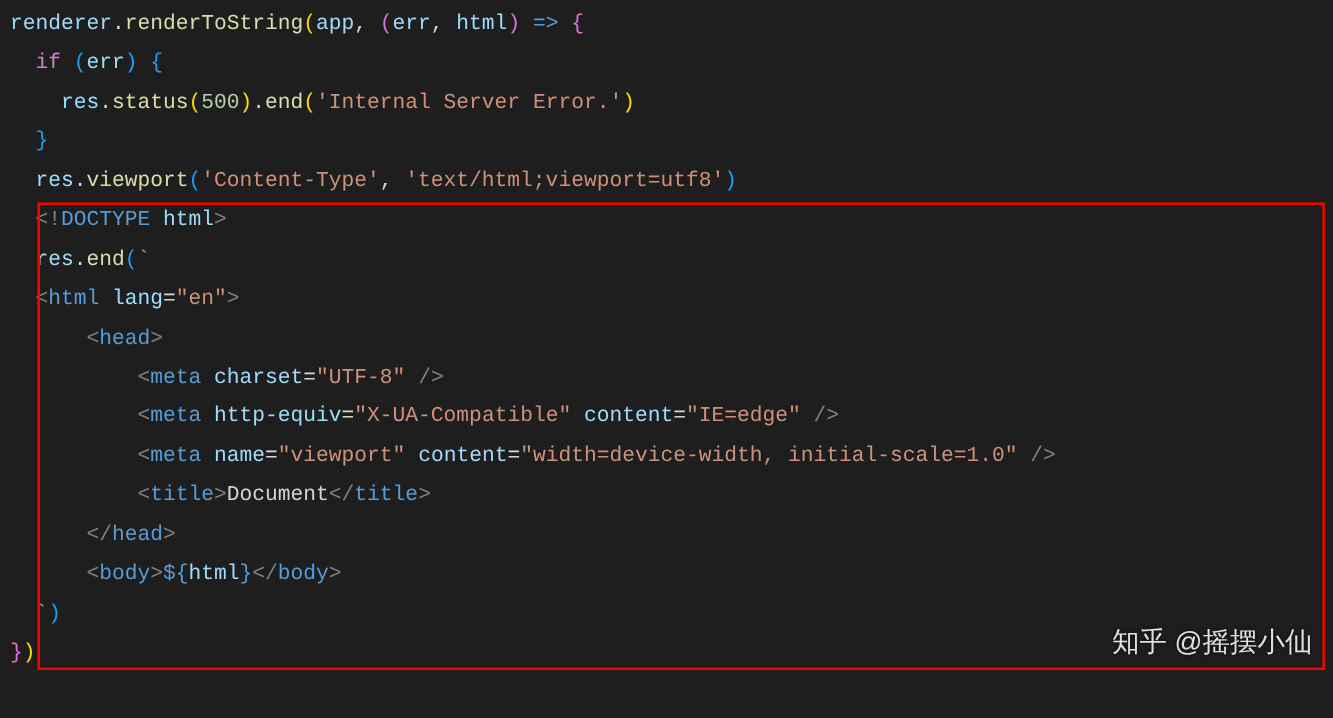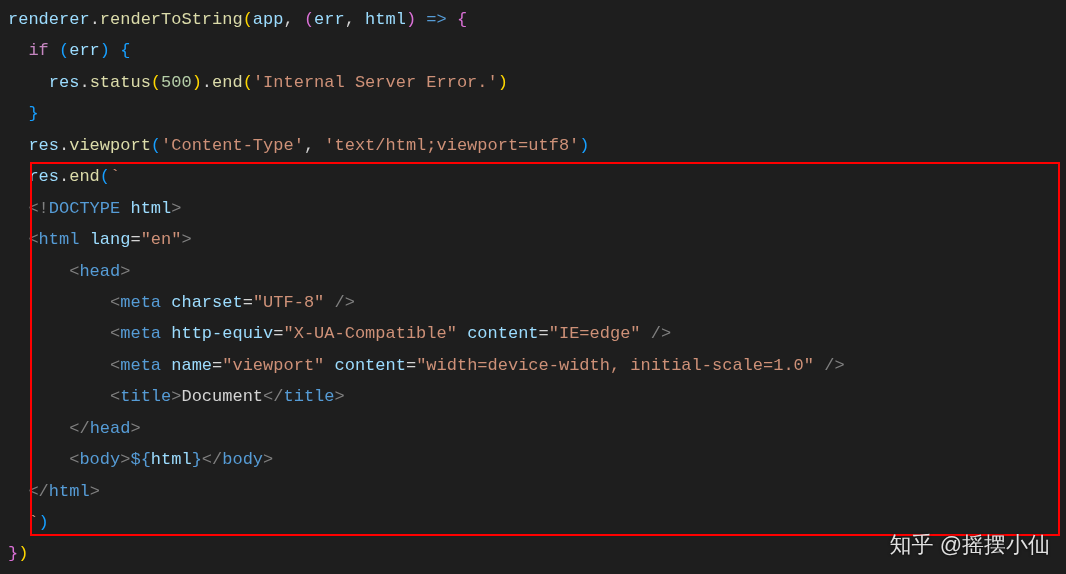--- a/index.html
+++ b/index.html
@@ -63,41 +63,40 @@
 <div class="line"><span class="t-ident">renderer</span><span class="t-punct">.</span><span class="t-method">renderToString</span><span class="t-brace">(</span><span class="t-ident">app</span><span class="t-punct">, </span><span class="t-brace2">(</span><span class="t-ident">err</span><span class="t-punct">, </span><span class="t-ident">html</span><span class="t-brace2">)</span><span class="t-tagname"> =&gt; </span><span class="t-brace2">{</span></div>
 
 <div class="line"><span>  </span><span class="t-keyword">if</span><span> </span><span class="t-brace3">(</span><span class="t-ident">err</span><span class="t-brace3">)</span><span> </span><span class="t-brace3">{</span></div>
 
 <div class="line"><span>    </span><span class="t-ident">res</span><span class="t-punct">.</span><span class="t-method">status</span><span class="t-brace">(</span><span class="t-num">500</span><span class="t-brace">)</span><span class="t-punct">.</span><span class="t-method">end</span><span class="t-brace">(</span><span class="t-string">'Internal Server Error.'</span><span class="t-brace">)</span></div>
 
 <div class="line"><span>  </span><span class="t-brace3">}</span></div>
 
 <div class="line"><span>  </span><span class="t-ident">res</span><span class="t-punct">.</span><span class="t-method">viewport</span><span class="t-brace3">(</span><span class="t-string">'Content-Type'</span><span class="t-punct">, </span><span class="t-string">'text/html;viewport=utf8'</span><span class="t-brace3">)</span></div>
 
+<div class="line"><span>  </span><span class="t-tag">&lt;!</span><span class="t-tagname">DOCTYPE</span><span> </span><span class="t-attr">html</span><span class="t-tag">&gt;</span></div>
+
 <div class="line"><span>  </span><span class="t-ident">res</span><span class="t-punct">.</span><span class="t-method">end</span><span class="t-brace3">(</span><span class="t-string">`</span></div>
-
-<div class="line"><span>  </span><span class="t-tag">&lt;!</span><span class="t-tagname">DOCTYPE</span><span> </span><span class="t-attr">html</span><span class="t-tag">&gt;</span></div>
 
 <div class="line"><span>  </span><span class="t-tag">&lt;</span><span class="t-tagname">html</span><span> </span><span class="t-attr">lang</span><span class="t-punct">=</span><span class="t-string">"en"</span><span class="t-tag">&gt;</span></div>
 
 <div class="line"><span>      </span><span class="t-tag">&lt;</span><span class="t-tagname">head</span><span class="t-tag">&gt;</span></div>
 
 <div class="line"><span>          </span><span class="t-tag">&lt;</span><span class="t-tagname">meta</span><span> </span><span class="t-attr">charset</span><span class="t-punct">=</span><span class="t-string">"UTF-8"</span><span> </span><span class="t-tag">/&gt;</span></div>
 
 <div class="line"><span>          </span><span class="t-tag">&lt;</span><span class="t-tagname">meta</span><span> </span><span class="t-attr">http-equiv</span><span class="t-punct">=</span><span class="t-string">"X-UA-Compatible"</span><span> </span><span class="t-attr">content</span><span class="t-punct">=</span><span class="t-string">"IE=edge"</span><span> </span><span class="t-tag">/&gt;</span></div>
 
 <div class="line"><span>          </span><span class="t-tag">&lt;</span><span class="t-tagname">meta</span><span> </span><span class="t-attr">name</span><span class="t-punct">=</span><span class="t-string">"viewport"</span><span> </span><span class="t-attr">content</span><span class="t-punct">=</span><span class="t-string">"width=device-width, initial-scale=1.0"</span><span> </span><span class="t-tag">/&gt;</span></div>
 
 <div class="line"><span>          </span><span class="t-tag">&lt;</span><span class="t-tagname">title</span><span class="t-tag">&gt;</span><span class="t-punct">Document</span><span class="t-tag">&lt;/</span><span class="t-tagname">title</span><span class="t-tag">&gt;</span></div>
 
 <div class="line"><span>      </span><span class="t-tag">&lt;/</span><span class="t-tagname">head</span><span class="t-tag">&gt;</span></div>
 
 <div class="line"><span>      </span><span class="t-tag">&lt;</span><span class="t-tagname">body</span><span class="t-tag">&gt;</span><span class="t-tplpunct">${</span><span class="t-tplvar">html</span><span class="t-tplpunct">}</span><span class="t-tag">&lt;/</span><span class="t-tagname">body</span><span class="t-tag">&gt;</span></div>
 
-<div class="line"><span>  </span><span class="t-tag">&lt;/</span><span class="t-tagname">html</span><span class="t-tag">&gt;</span></div>
 
 <div class="line"><span>  </span><span class="t-string">`</span><span class="t-brace3">)</span></div>
 
 <div class="line"><span class="t-brace2">}</span><span class="t-brace">)</span></div>
 
 <div class="highlight-box"></div>
 
 <div class="watermark">知乎 @摇摆小仙</div>
 
 </div>

